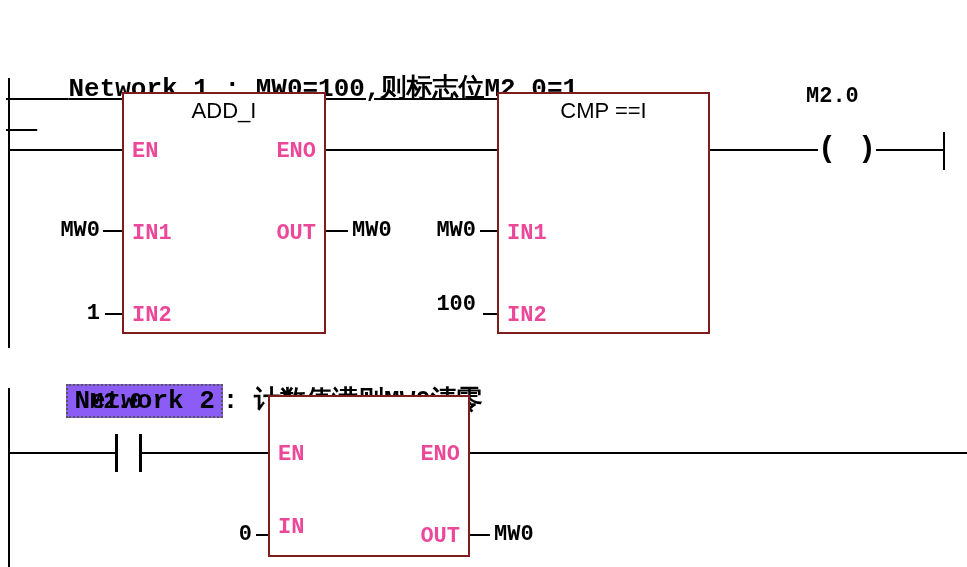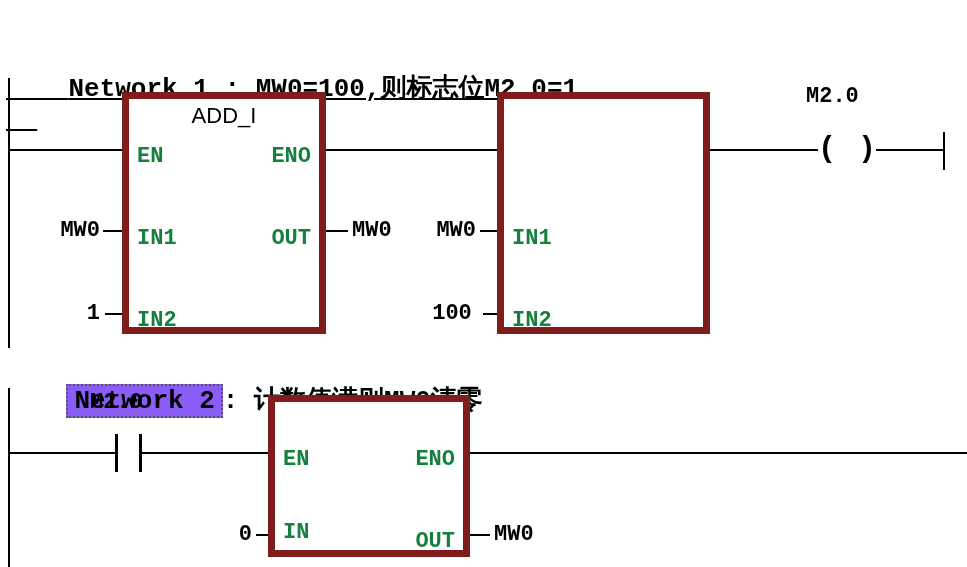--- a/index.html
+++ b/index.html
@@ -14,35 +14,35 @@
   }
   .hdr {
     position: absolute;
     font: bold 26px "Liberation Mono", monospace;
     white-space: pre;
     color: #000;
   }
   .wire { position: absolute; background: #000; }
   .box {
     position: absolute;
-    border: 7px solid #7f1d1d;
+    border: 2px solid #7f1d1d;
     box-sizing: border-box;
     background: #fff;
   }
   .box-title {
     position: absolute;
     top: 4px; left: 0; right: 0;
     text-align: center;
     font: 22px "Liberation Sans", sans-serif;
     color: #000;
   }
   .pin {
     position: absolute;
     font: bold 22px "Liberation Mono", monospace;
-    color: #15803d;
+    color: #ec4899;
     white-space: pre;
   }
   .operand {
     position: absolute;
     font: bold 22px "Liberation Mono", monospace;
     color: #000;
     text-align: right;
     white-space: pre;
   }
   .operand.left-align { text-align: left; }
@@ -88,28 +88,29 @@
 
   <div class="operand" style="left:58px; top:301px; width:42px;">1</div>
   <div class="wire" style="left:105px; top:313px; width:17px; height:2px;"></div>
 
   <div class="wire" style="left:326px; top:230px; width:22px; height:2px;"></div>
   <div class="operand left-align" style="left:352px; top:218px;">MW0</div>
 
   <div class="wire" style="left:326px; top:149px; width:171px; height:2px;"></div>
 
   <div class="box" style="left:497px; top:92px; width:213px; height:242px;">
+    <div class="box-title">CMP ==I</div>
     <div class="pin" style="left:8px; top:127px;">IN1</div>
     <div class="pin" style="left:8px; top:209px;">IN2</div>
   </div>
 
   <div class="operand" style="left:416px; top:218px; width:60px;">MW0</div>
   <div class="wire" style="left:480px; top:230px; width:17px; height:2px;"></div>
 
-  <div class="operand" style="left:428px; top:301px; width:48px;text-align:center;">100</div>
+  <div class="operand" style="left:428px; top:292px; width:48px;">100</div>
   <div class="wire" style="left:483px; top:313px; width:14px; height:2px;"></div>
 
   <div class="wire" style="left:710px; top:149px; width:108px; height:2px;"></div>
 
   <div class="operand left-align" style="left:806px; top:84px;">M2.0</div>
   <div class="coil-symbol" style="left:818px; top:132px;">( )</div>
   <div class="wire" style="left:876px; top:149px; width:69px; height:2px;"></div>
   <div class="wire" style="left:943px; top:132px; width:2px; height:38px;"></div>
 
   <div class="hdr" style="left:6px; top:352px;">

